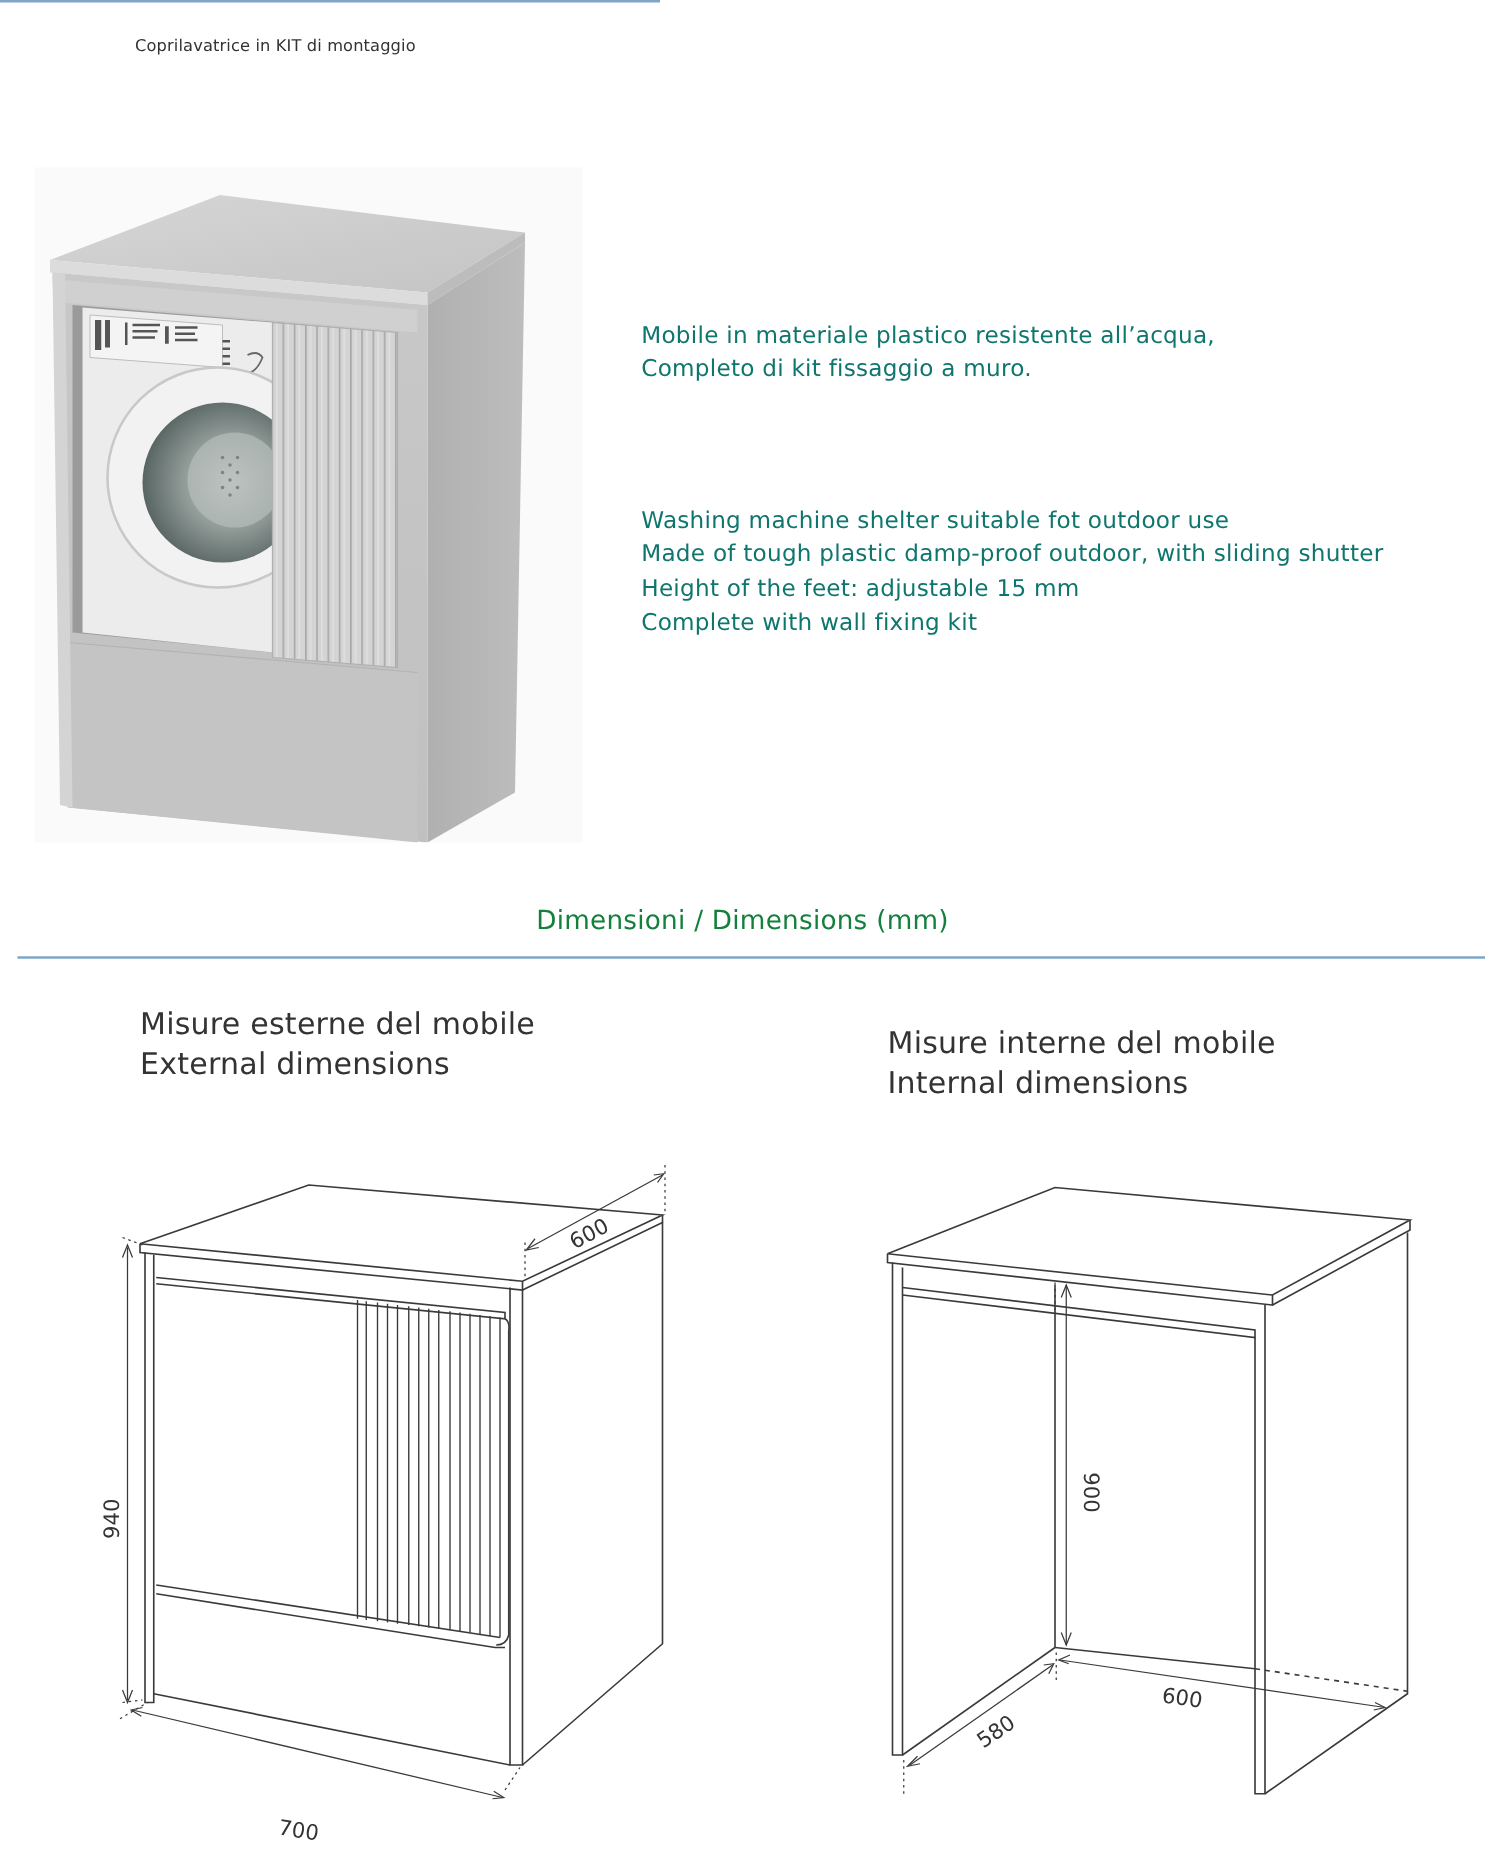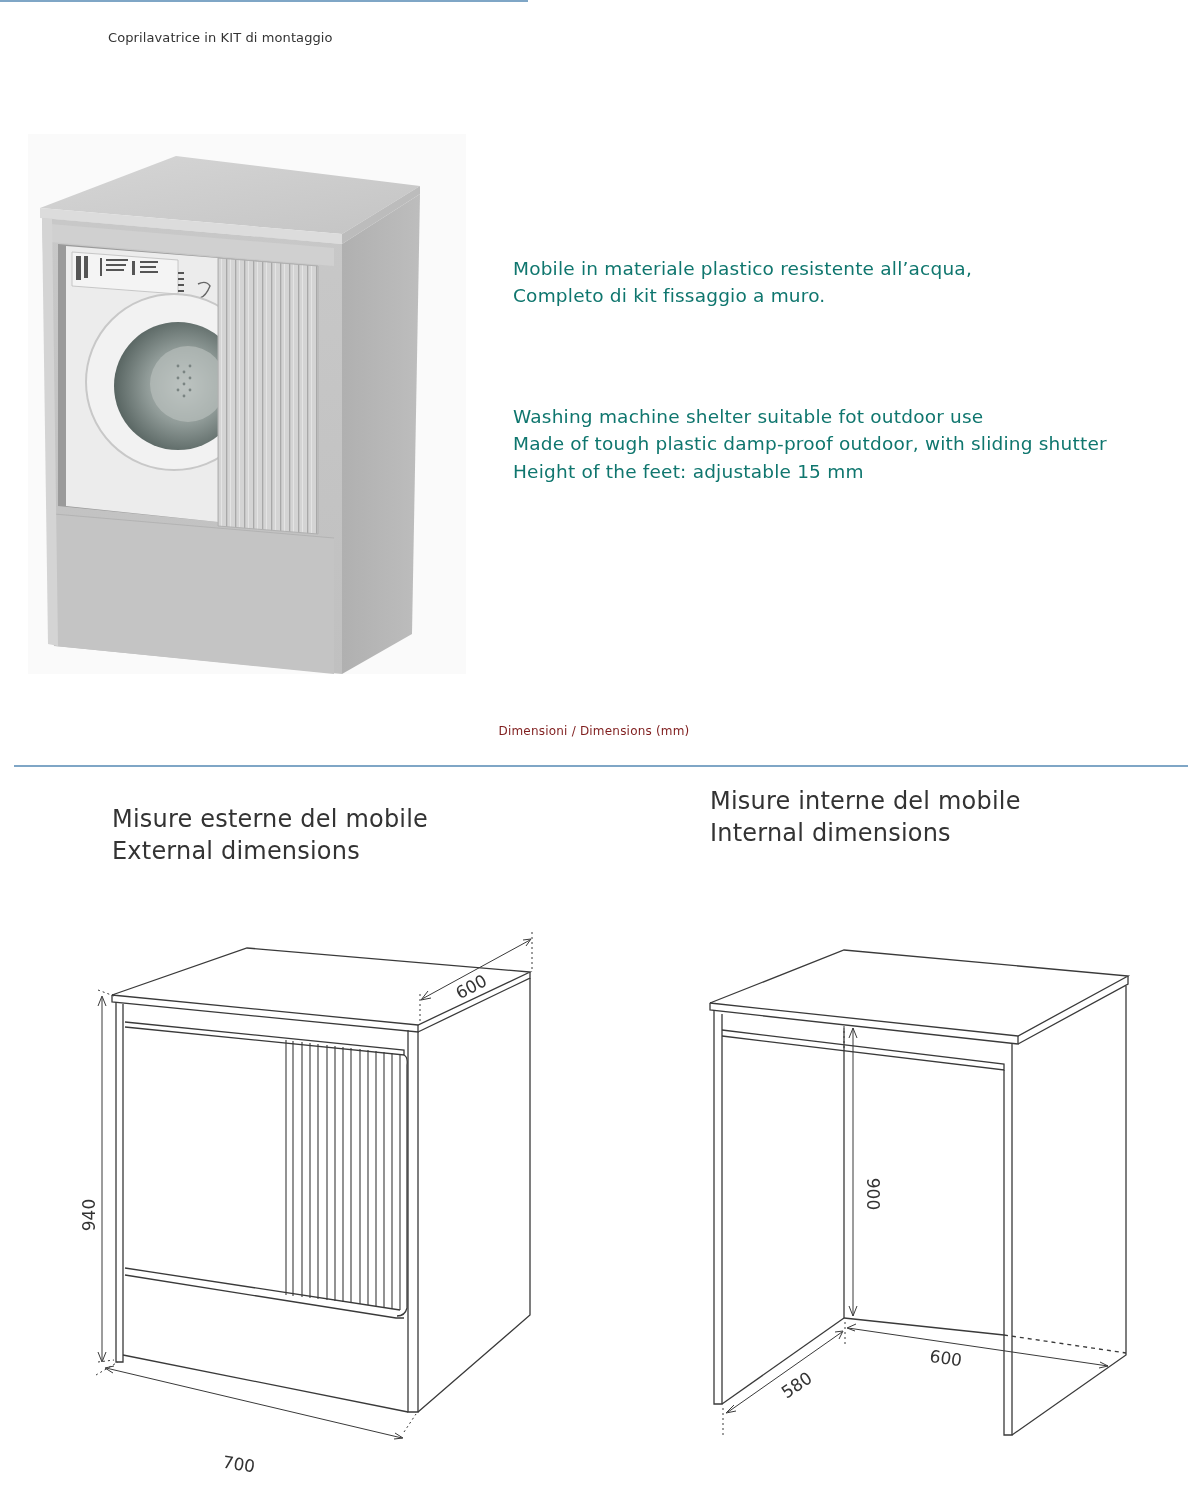--- a/index.html
+++ b/index.html
@@ -11,25 +11,25 @@
   .rule-mid { left: 14px; top: 765px; width: 1174px; }
 
   .title-block { position: absolute; left: 108px; top: 26px; font-size: 13px; line-height: 24px; color: #333; letter-spacing: 0.1px; }
 
   .photo { position: absolute; left: 28px; top: 134px; width: 438px; height: 540px; background: #fafafa; }
 
   .desc { position: absolute; left: 513px; font-size: 18.5px; line-height: 27.3px; color: #0f766e; white-space: nowrap; letter-spacing: 0.2px; }
   .desc-it { top: 255px; }
   .desc-en { top: 403px; }
 
-  .dims-heading { position: absolute; left: 0; width: 1188px; top: 724px; text-align: center; font-size: 12px; color: #7f1d1d; letter-spacing: 0.2px; }
+  .dims-heading { position: absolute; left: 0; width: 1188px; top: 724px; text-align: center; font-size: 21px; color: #15803d; letter-spacing: 0.2px; }
 
   .subhead { position: absolute; font-size: 24px; line-height: 32px; color: #333; letter-spacing: 0.2px; }
   .subhead-ext { left: 112px; top: 803px; }
-  .subhead-int { left: 710px; top: 785px; }
+  .subhead-int { left: 710px; top: 818px; }
 
   .drawing { position: absolute; }
   .drawing-ext { left: 70px; top: 920px; width: 490px; height: 580px; }
   .drawing-int { left: 690px; top: 930px; width: 480px; height: 570px; }
 
   .dim-label { font-family: "DejaVu Sans", sans-serif; font-size: 17px; fill: #333; }
 </style>
 </head>
 <body>
 
@@ -125,20 +125,21 @@
 
 <div class="desc desc-it">
   <div>Mobile in materiale plastico resistente all’acqua,</div>
   <div>Completo di kit fissaggio a muro.</div>
 </div>
 
 <div class="desc desc-en">
   <div>Washing machine shelter suitable fot outdoor use</div>
   <div>Made of tough plastic damp-proof outdoor, with sliding shutter</div>
   <div>Height of the feet: adjustable 15 mm</div>
+  <div>Complete with wall fixing kit</div>
 </div>
 
 <div class="dims-heading">Dimensioni / Dimensions  (mm)</div>
 
 <div class="rule rule-mid"></div>
 
 <div class="subhead subhead-ext">
   <div>Misure esterne del mobile</div>
   <div>External dimensions</div>
 </div>

